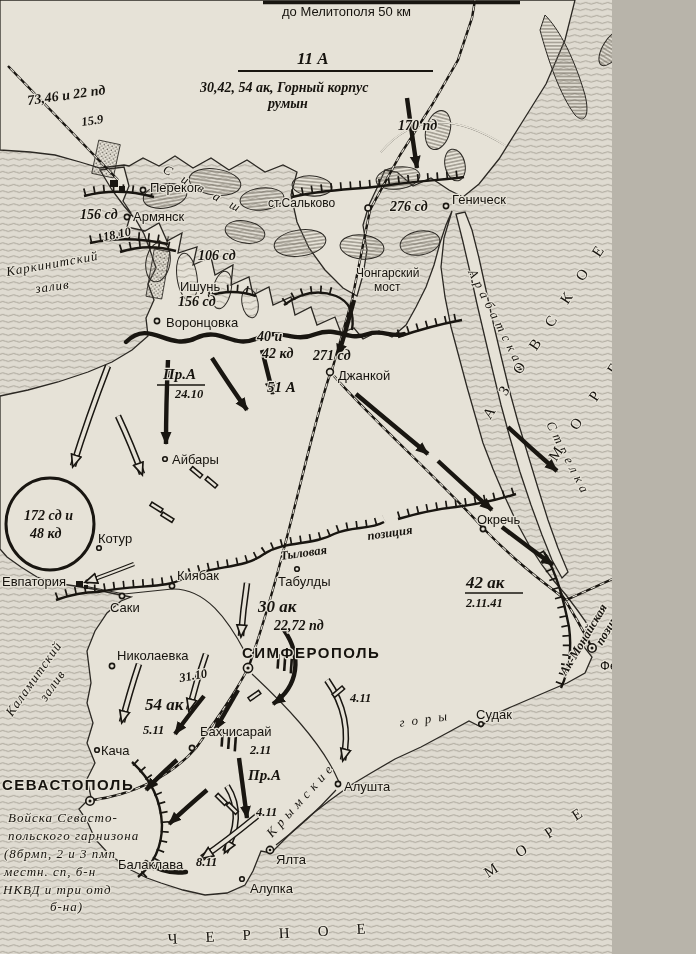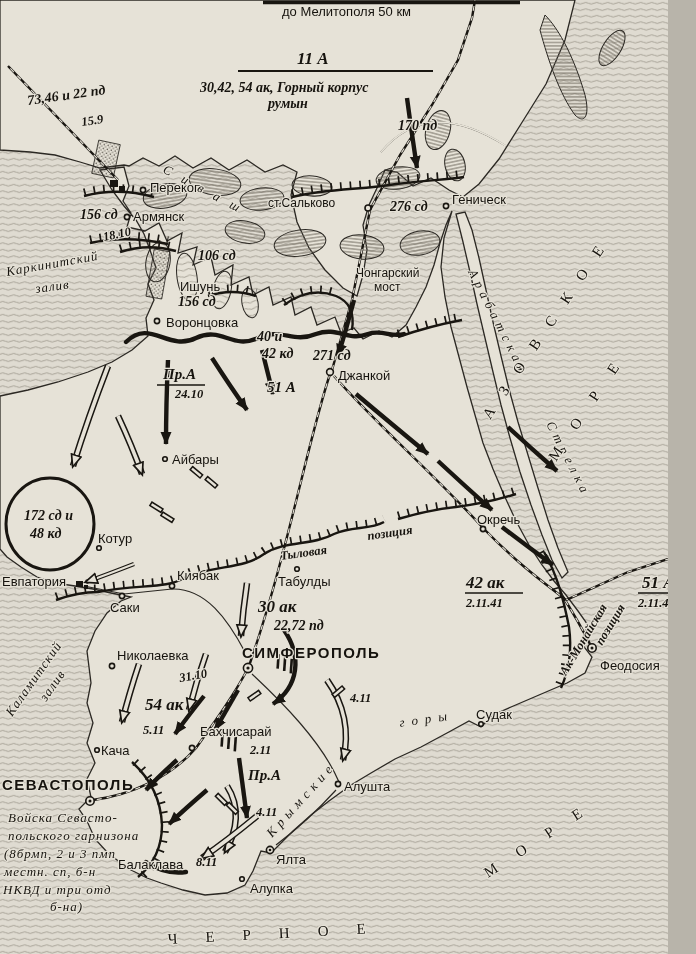--- a/index.html
+++ b/index.html
@@ -1,16 +1,16 @@
 <!DOCTYPE html>
 <html><head>
 <meta charset="utf-8">
 <style>
   html,body{margin:0;padding:0;background:#b8b4aa;}
-  #map-wrap{width:668px;height:954px;position:relative;background:#dfdbd1;overflow:hidden;}
+  #map-wrap{width:612px;height:954px;position:relative;background:#dfdbd1;overflow:hidden;}
   svg{display:block;}
   text{font-family:"Liberation Serif",serif;fill:#16130e;paint-order:stroke;stroke:#e6e2d7;stroke-width:2.4px;stroke-linejoin:round;}
   .t{font-family:"Liberation Sans",sans-serif;font-size:13px;}
   .ts{font-family:"Liberation Sans",sans-serif;font-size:12px;}
   .tb{font-family:"Liberation Sans",sans-serif;font-weight:bold;font-size:15px;letter-spacing:1.5px;}
   .u{font-style:italic;font-weight:bold;font-size:14px;}
   .ub{font-style:italic;font-weight:bold;font-size:17px;}
   .um{font-style:italic;font-weight:bold;font-size:15px;}
   .d{font-style:italic;font-weight:bold;font-size:12.5px;}
   .g{font-style:italic;font-size:13px;letter-spacing:1px;}

